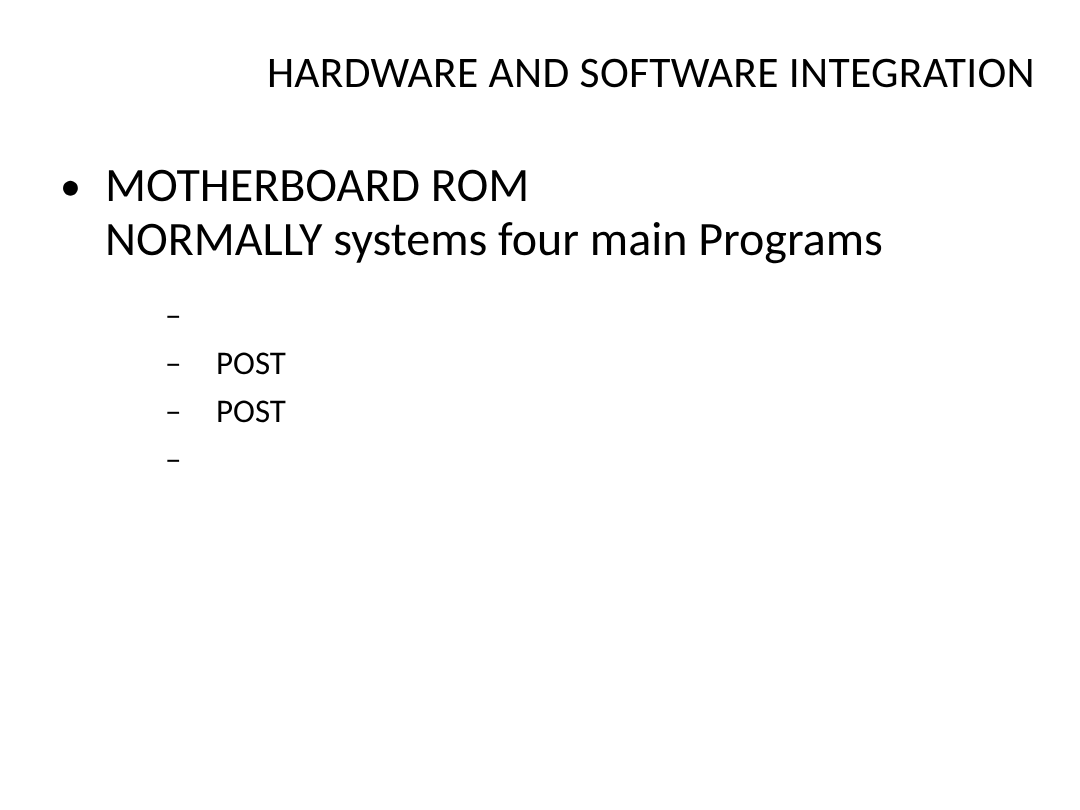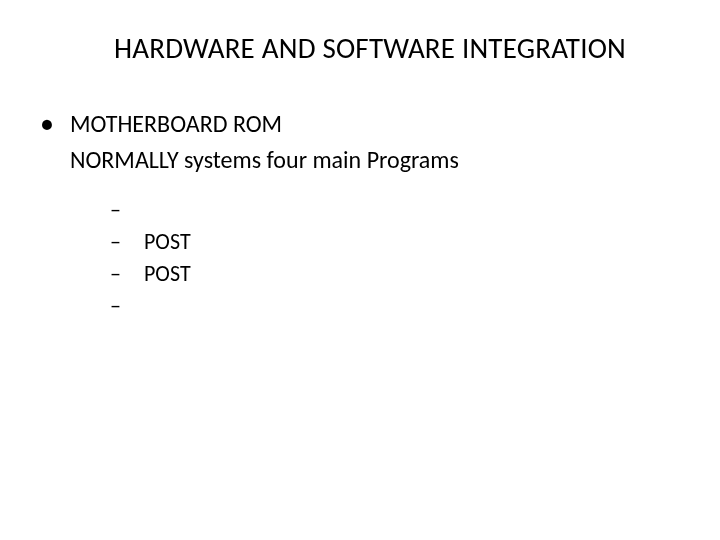--- a/index.html
+++ b/index.html
@@ -8,38 +8,38 @@
       height: 540px;
       background: #fff;
       font-family: Calibri, "Segoe UI", Arial, sans-serif;
       color: #000;
       padding: 30px 30px 30px 30px;
       overflow: hidden;
     }
     .title {
       font-size: 29px;
       font-weight: 400;
-      text-align: center;
+      text-align: right;
       margin-bottom: 40px;
       letter-spacing: 0.2px;
       margin-left: 20px;
     }
     .bullet-block {
       display: flex;
       margin-left: 10px;
       margin-bottom: 8px;
     }
     .bullet-mark {
       font-size: 28px;
       line-height: 36px;
       margin-right: 16px;
       flex: 0 0 auto;
     }
     .bullet-body {
-      font-size: 24px;
+      font-size: 32px;
       line-height: 36px;
     }
     .u { }
     .sub-list {
       margin-left: 80px;
       margin-top: 16px;
     }
     .sub-item {
       display: flex;
       font-size: 22px;

